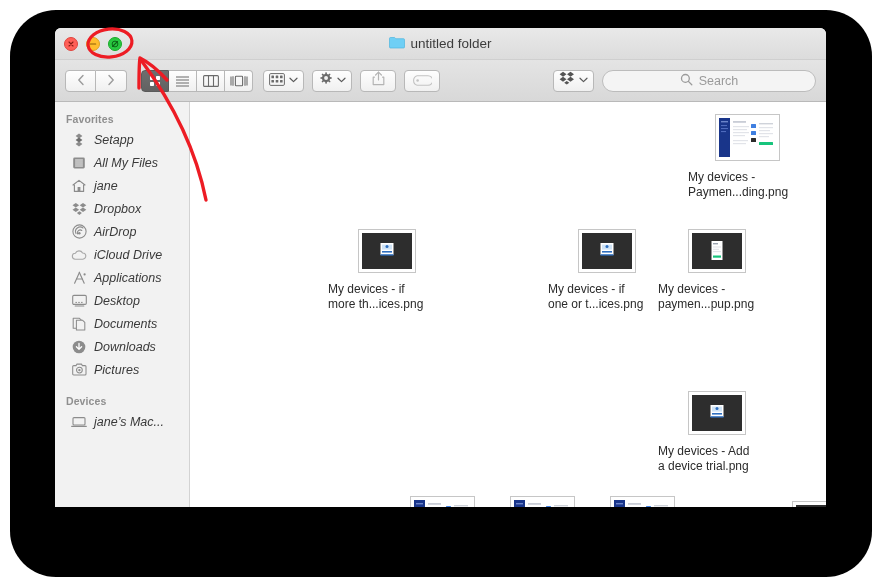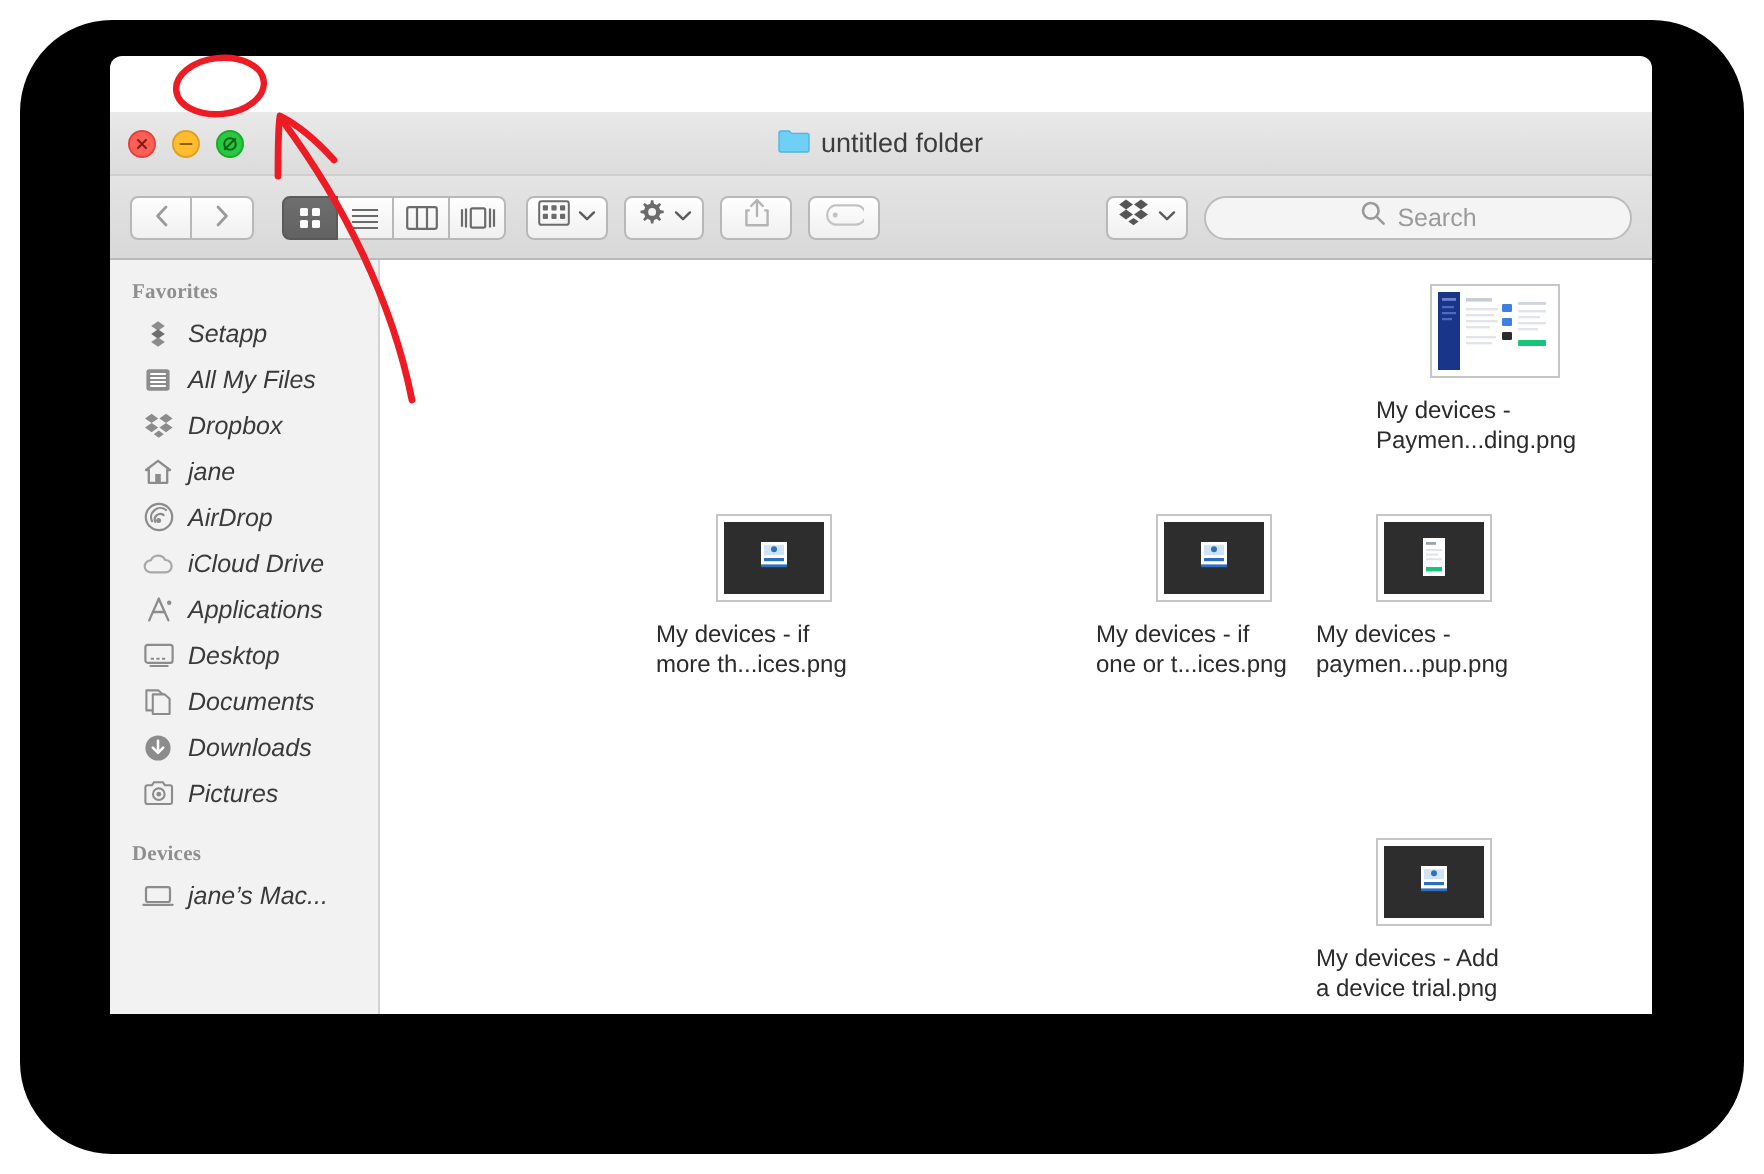--- a/index.html
+++ b/index.html
@@ -39,21 +39,20 @@
     border-top-right-radius: 6px;
     overflow: hidden;
   }
 
   
   .titlebar {
     position: relative;
     height: 31px;
     background: linear-gradient(to bottom, #e9e9e9 0%, #dcdcdc 100%);
     border-bottom: 1px solid #cfcfcf;
-    margin-top: 28px;
   }
   .traffic-lights {
     position: absolute;
     left: 9px;
     top: 9px;
     display: flex;
     gap: 8px;
   }
   .tl {
     width: 12px;
@@ -150,21 +149,20 @@
     box-sizing: border-box;
     padding-top: 6px;
     overflow: hidden;
   }
   .sb-header {
     font-size: 10.5px;
     font-weight: bold;
     color: #8f8f8f;
     padding: 5px 0 3px 11px;
     letter-spacing: 0.1px;
-    font-family: Liberation Serif, serif;
   }
   .sb-item {
     height: 23px;
     display: flex;
     align-items: center;
     gap: 7px;
     padding-left: 16px;
     font-size: 12.5px;
     color: #3a3a3a;
     cursor: default;
@@ -399,39 +397,39 @@
           <svg width="14" height="14" viewBox="0 0 14 14">
             <rect x="1.2" y="1.6" width="11.6" height="10.8" rx="1.4" fill="#8c8c8c"></rect>
             <path d="M3.1 4 H10.9 M3.1 6 H10.9 M3.1 8 H10.9 M3.1 10 H10.9" stroke="#ffffff" stroke-width="0.9"></path>
           </svg>
         </span>
         <span>All My Files</span>
       </div>
 
       <div class="sb-item">
         <span class="sb-ico">
+          <svg width="14" height="14" viewBox="0 0 14 14">
+            <path d="M7 1.4 L13 6 H11.6 V12.4 H2.4 V6 H1 Z" fill="none" stroke="#8c8c8c" stroke-width="1.15" stroke-linejoin="round"></path>
+            <rect x="5.6" y="8" width="2.8" height="4.4" fill="#8c8c8c"></rect>
+          </svg>
+        </span>
+        <span>jane</span>
+      </div>
+
+      <div class="sb-item">
+        <span class="sb-ico">
           <svg width="15" height="14" viewBox="0 0 15 14">
             <path d="M3.8 0.9 L0.5 3.2 L3.8 5.5 L7.1 3.2 Z" fill="#8c8c8c"></path>
             <path d="M11 0.9 L7.7 3.2 L11 5.5 L14.3 3.2 Z" fill="#8c8c8c"></path>
             <path d="M3.8 10.1 L0.5 7.8 L3.8 5.5 L7.1 7.8 Z" fill="#8c8c8c"></path>
             <path d="M11 10.1 L14.3 7.8 L11 5.5 L7.7 7.8 Z" fill="#8c8c8c"></path>
             <path d="M4.9 11.1 L7.4 9.3 L9.9 11.1 L7.4 12.9 Z" fill="#8c8c8c"></path>
           </svg>
         </span>
         <span>Dropbox</span>
-      </div>
-
-      <div class="sb-item">
-        <span class="sb-ico">
-          <svg width="14" height="14" viewBox="0 0 14 14">
-            <path d="M7 1.4 L13 6 H11.6 V12.4 H2.4 V6 H1 Z" fill="none" stroke="#8c8c8c" stroke-width="1.15" stroke-linejoin="round"></path>
-            <rect x="5.6" y="8" width="2.8" height="4.4" fill="#8c8c8c"></rect>
-          </svg>
-        </span>
-        <span>jane</span>
       </div>
 
       <div class="sb-item">
         <span class="sb-ico">
           <svg width="15" height="15" viewBox="0 0 15 15">
             <circle cx="7.5" cy="7.5" r="6.6" fill="none" stroke="#8c8c8c" stroke-width="1.1"></circle>
             <path d="M4 9.6 a4.6 4.6 0 0 1 7 -5.6" fill="none" stroke="#8c8c8c" stroke-width="1.1" stroke-linecap="round"></path>
             <path d="M5.6 9.9 a2.8 2.8 0 0 1 4.2 -3.4" fill="none" stroke="#8c8c8c" stroke-width="1.1" stroke-linecap="round"></path>
             <circle cx="7.3" cy="9.3" r="1.25" fill="#8c8c8c"></circle>
           </svg>

